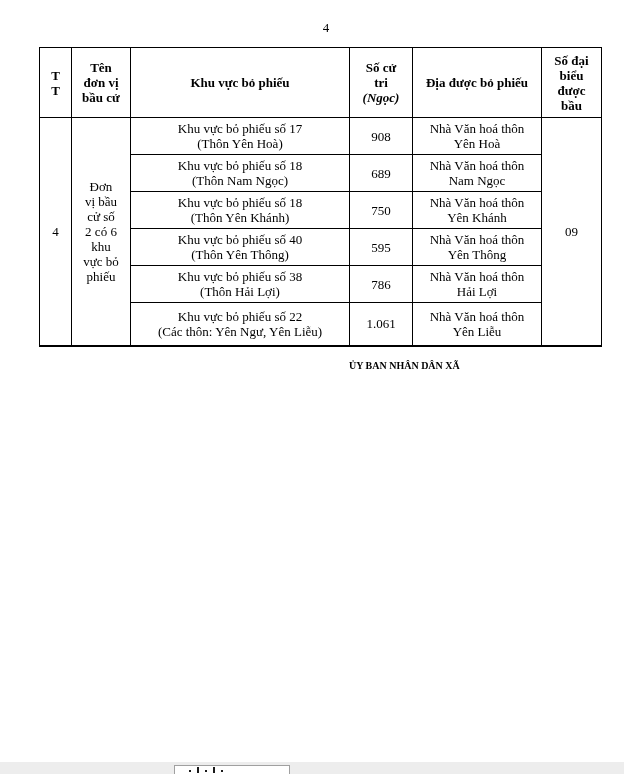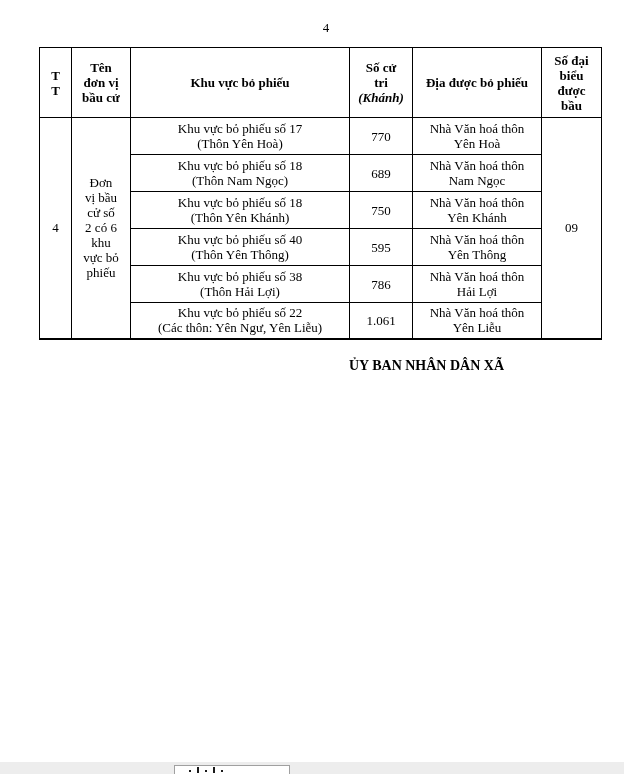--- a/index.html
+++ b/index.html
@@ -32,28 +32,28 @@
   table.doc-table th, table.doc-table td {
     border:1px solid #000;
     vertical-align:middle;
     text-align:center;
     padding:1px 2px;
     overflow:hidden;
   }
   table.doc-table th { font-weight:bold; font-size:13px; }
   thead tr { height:70px; }
   tbody tr { height:37px; }
-  tbody tr:last-child { height:36px; }
+  tbody tr:last-child { height:43px; }
   td.c-area { text-align:left; padding-left:5px; padding-right:3px;margin-left:32px; }
   .voters-unit { font-style:italic; display:block; }
 
   
   .signature {
     position:absolute; left:349px; top:357px;
-    font-size:14px; font-weight:bold; line-height:17px;
+    font-size:10px; font-weight:bold; line-height:17px;
     white-space:nowrap;
   }
 
   
   .bottom-bar {
     position:absolute; left:0; bottom:0;
     width:624px; height:12px;
     background:#ededed;
   }
   .clipped-box {
@@ -86,42 +86,42 @@
     <tr>
       <th class="pre">T
 T</th>
       <th class="pre">Tên
 đơn vị
 bầu cử</th>
       <th>Khu vực bỏ phiếu</th>
       <th>
         <span class="pre">Số cử
 tri</span>
-        <span class="voters-unit">(Khánh)</span>
+        <span class="voters-unit">(Ngọc)</span>
       </th>
       <th>Địa được bỏ phiếu</th>
       <th class="pre">Số đại
 biểu
 được
 bầu</th>
     </tr>
   </thead>
   <tbody>
     <tr>
       <td rowspan="6">4</td>
       <td rowspan="6" class="pre">Đơn
 vị bầu
 cử số
 2 có 6
 khu
 vực bỏ
 phiếu</td>
       <td class="c-area pre">Khu vực bỏ phiếu số 17
 (Thôn Yên Hoà)</td>
-      <td>770</td>
+      <td>908</td>
       <td class="pre">Nhà Văn hoá thôn
 Yên Hoà</td>
       <td rowspan="6">09</td>
     </tr>
     <tr>
       <td class="c-area pre">Khu vực bỏ phiếu số 18
 (Thôn Nam Ngọc)</td>
       <td>689</td>
       <td class="pre">Nhà Văn hoá thôn
 Nam Ngọc</td>

